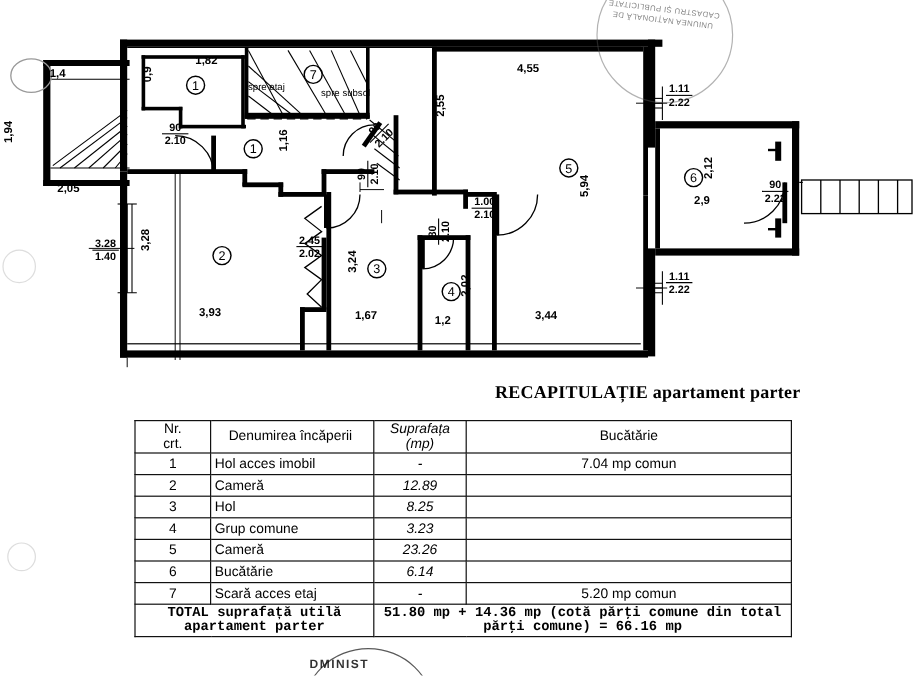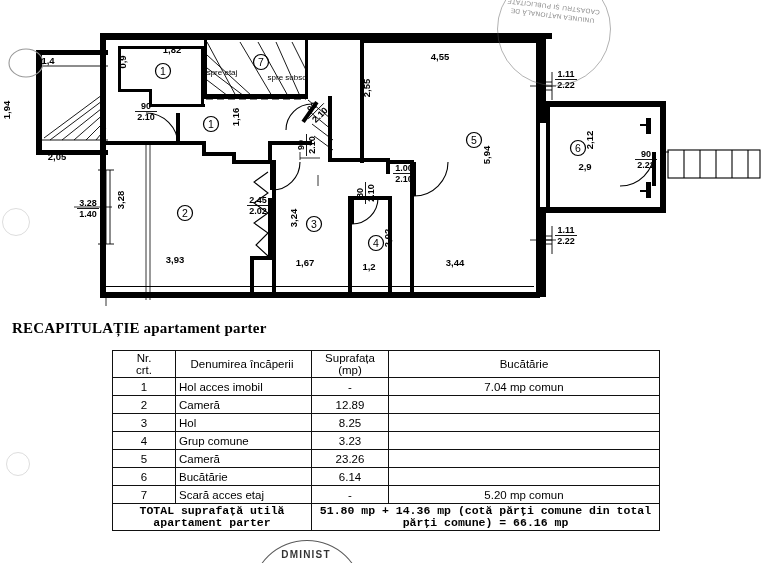--- a/index.html
+++ b/index.html
@@ -1,44 +1,44 @@
 <!DOCTYPE html>
 <html><head>
 <meta charset="utf-8">
 <style>
   html,body{margin:0;padding:0;background:#fff;}
   body{width:765px;height:563px;position:relative;overflow:hidden;
        font-family:"Liberation Sans",sans-serif;color:#000;}
   #plan{position:absolute;left:0;top:0;width:765px;height:318px;}
-  #title{position:absolute;left:0;top:320px;width:667px;text-align:left;
+  #title{position:absolute;left:0;top:320px;width:667px;text-align:right;
          font-family:"Liberation Serif",serif;font-weight:bold;font-size:15px;
-         letter-spacing:.2px;padding-left:12px;}
+         letter-spacing:.2px;}
   #table-wrap{position:absolute;left:112px;top:350px;width:548px;}
   table.recap{border-collapse:collapse;width:548px;table-layout:fixed;
               font-size:11.5px;}
   table.recap td{border:1px solid #111;padding:1px 3px;height:15px;
                  line-height:1.05;vertical-align:middle;}
   .c-nr{width:56px;text-align:center;}
   .c-den{width:132px;text-align:left;padding-left:7px;}
-  .c-sup{width:70px;text-align:center;}
+  .c-sup{width:70px;text-align:center;font-style:italic;}
   .c-obs{text-align:center;}
   .hd td{text-align:center;font-size:11.5px;padding:1px 2px;margin-top:16px;}
   .hd .c-den{text-align:center;padding-left:0;}
   .total td{font-weight:bold;text-align:center;font-size:11.5px;
             padding:2px 4px;line-height:1.18;font-family:Liberation Mono, monospace;}
   .seal{position:absolute;border:1.4px solid #555;border-radius:50%;
         opacity:.45;}
   #seal-top{left:497px;top:-28px;width:112px;height:112px;}
   #seal-bottom{left:252px;top:540px;width:108px;height:104px;
                border-color:#222;opacity:.75;}
   #seal-top-txt{position:absolute;left:505px;top:2px;width:96px;
                 text-align:center;font-size:6.5px;opacity:.5;
                 transform:rotate(187deg);letter-spacing:.3px;line-height:1.35;}
   #seal-bot-txt{position:absolute;left:258px;top:549px;width:96px;
-                text-align:center;font-size:10px;font-weight:bold;
+                text-align:left;font-size:10px;font-weight:bold;
                 opacity:.8;letter-spacing:1.2px;}
   .blob{position:absolute;border:1.1px solid #bbb;border-radius:50%;
         opacity:.5;}
 </style>
 </head>
 <body>
 
 <svg id="plan" viewBox="0 0 765 318">
   <g fill="none" stroke="#000" stroke-width="1">
 

